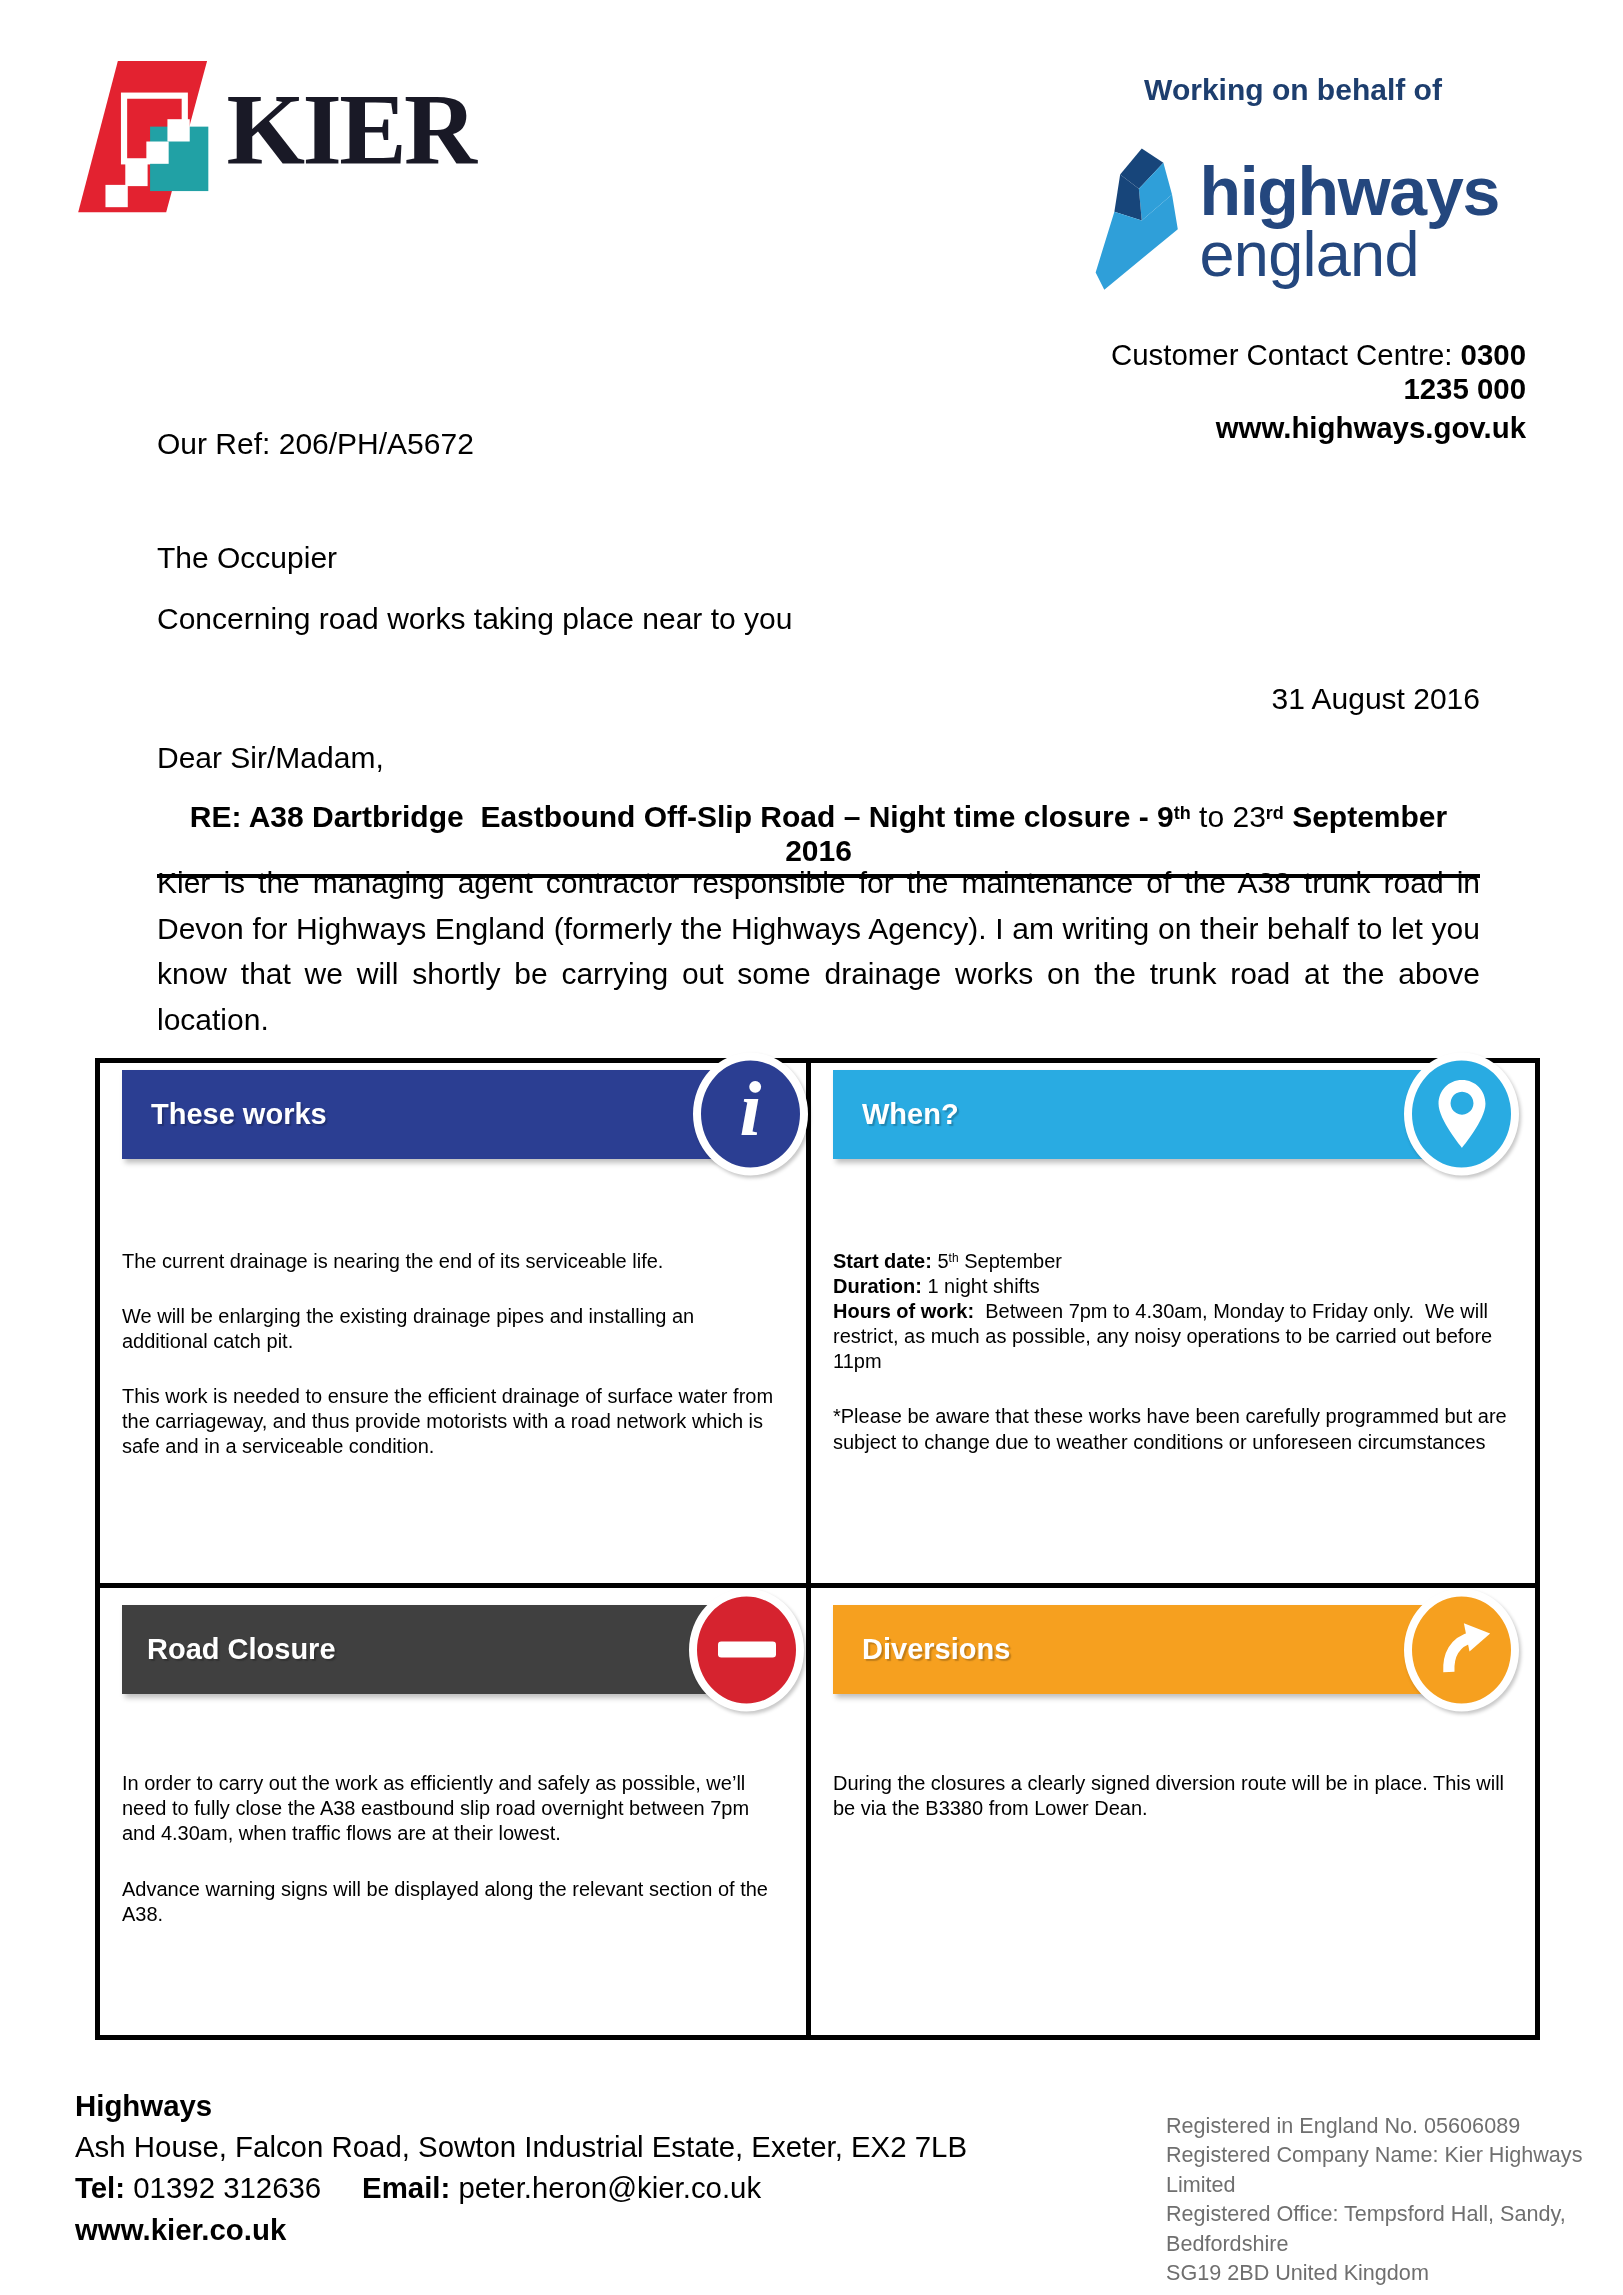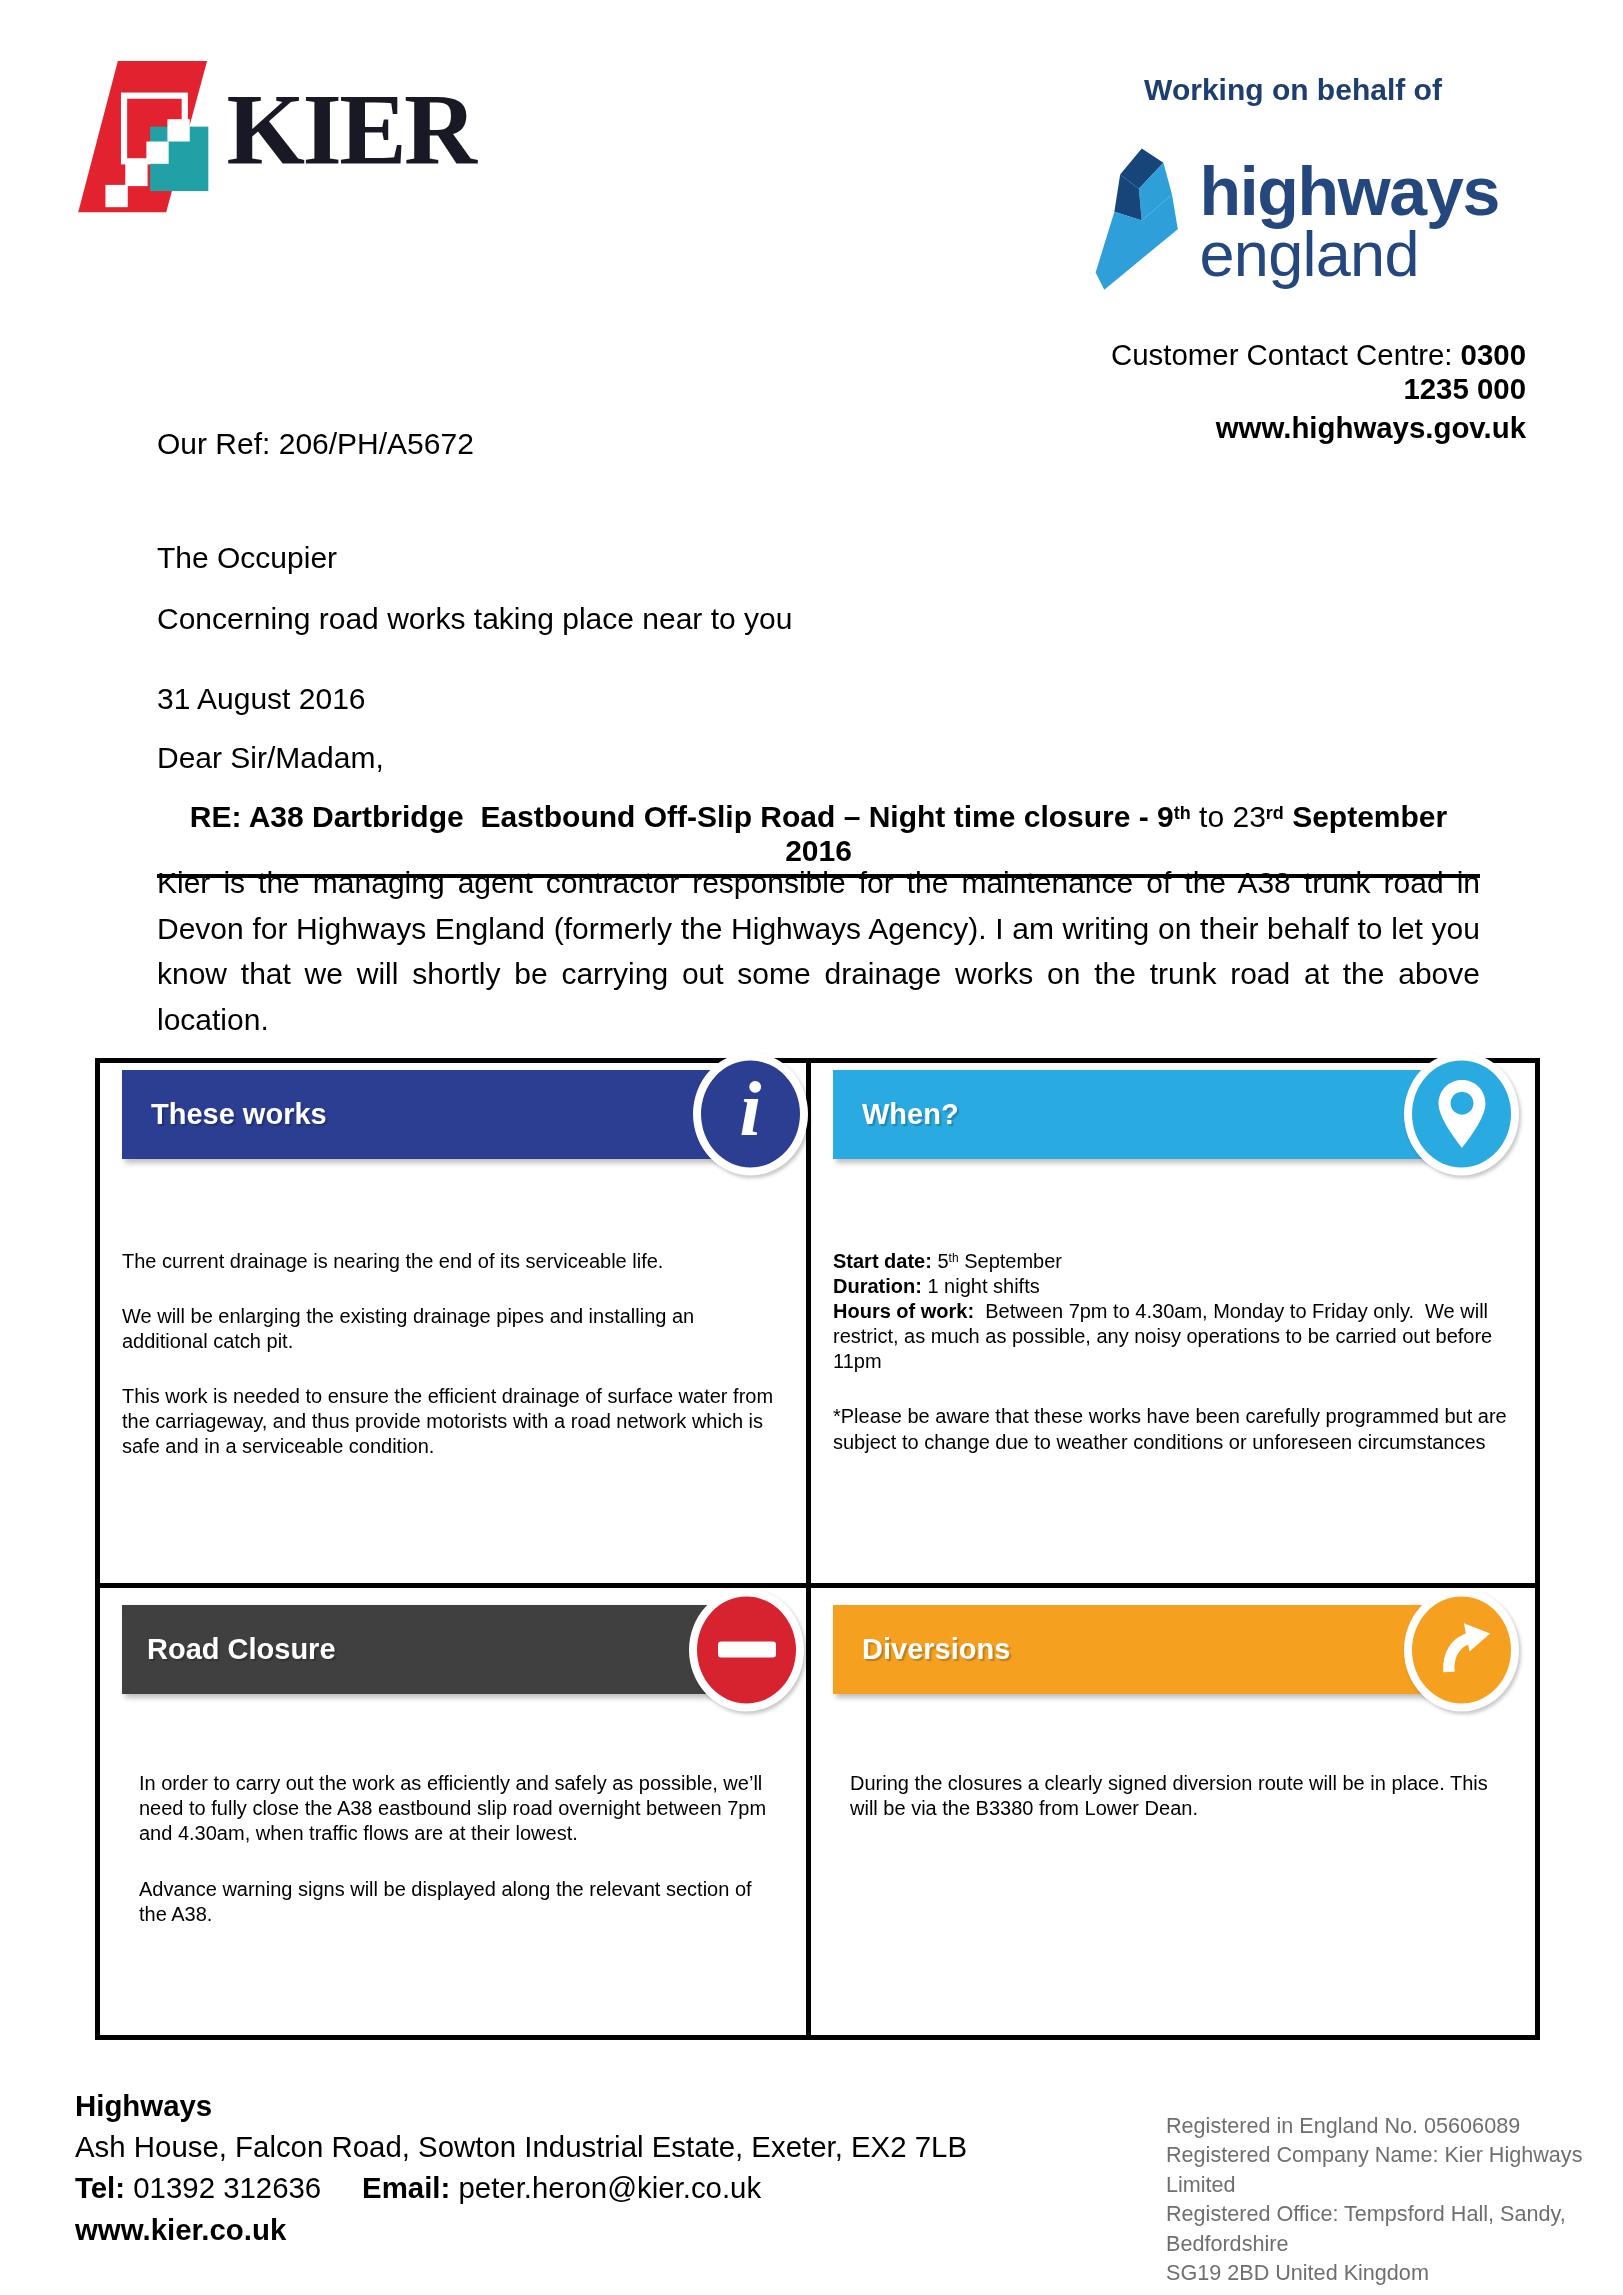--- a/index.html
+++ b/index.html
@@ -18,21 +18,21 @@
   .he-text .l1{font-size:68px;font-weight:bold;color:#24477e;line-height:1.0;letter-spacing:-1.3px;}
   .he-text .l2{font-size:63px;color:#24477e;line-height:0.95;letter-spacing:-0.7px;}
   .contact{margin-top:30px;text-align:right;font-size:29.4px;}
   .website{margin-top:5.2px;text-align:right;font-size:29.4px;font-weight:bold;}
 
   
   .line{position:absolute;left:157px;width:1323px;font-size:30px;}
   .pos-ourref{top:427px;}
   .pos-occupier{top:541px;}
   .pos-concerning{top:602px;}
-  .pos-date{top:682px;}
+  .pos-date{top:682px;text-align:right;}
   .pos-salutation{top:741px;}
   .pos-subject{top:800px;text-align:center;}
   .subject{display:inline-block;border-bottom:4.6px solid #000;padding-bottom:5.9px;
            font-size:30px;white-space:pre-wrap;}
   .pos-intro{top:860px;line-height:1.52;text-align:justify;}
 
   
   .info-grid{position:absolute;left:95px;top:1058px;width:1435px;height:972px;
              border:5.9px solid #000;display:grid;
              grid-template-columns:711px 1fr;grid-template-rows:525px 1fr;}
@@ -42,21 +42,21 @@
   .banner{position:relative;height:89px;width:578px;margin-top:6.5px;display:flex;
           align-items:center;padding-left:29px;box-shadow:2.6px 3.9px 5.2px rgba(0,0,0,.25);}
   .r2 .banner{margin-top:17px;}
   .banner-title{font-size:29px;font-weight:bold;color:#fff;
                 text-shadow:2px 2px 1.3px rgba(0,0,0,.22);white-space:nowrap;}
   .banner-circle{position:absolute;right:-79px;top:50%;transform:translateY(-50%);
                  width:99px;height:107px;border-radius:50%;border:8.5px solid #fff;
                  display:flex;align-items:center;justify-content:center;
                  box-shadow:2px 2.6px 3.9px rgba(0,0,0,.22);}
   .cell-body{margin-top:90px;font-size:20px;line-height:1.26;}
-  .r2 .cell-body{margin-top:77px;margin-left:17px;}
+  .r2 .cell-body{margin-top:77px;}
   .cell-body p{margin:0;white-space:pre-wrap;}
   .cell-body p.gap{margin-top:30px;}
   .rich{white-space:pre-wrap;}
   .sup{font-size:0.6em;position:relative;top:-0.45em;}
 
   .i-glyph{font-family:"Liberation Serif",serif;font-style:italic;font-weight:bold;
            font-size:79px;color:#fff;transform:translateY(-5.2px);}
   .no-entry-bar{width:58px;height:16.4px;background:#fff;border-radius:3.3px;}
 
   

